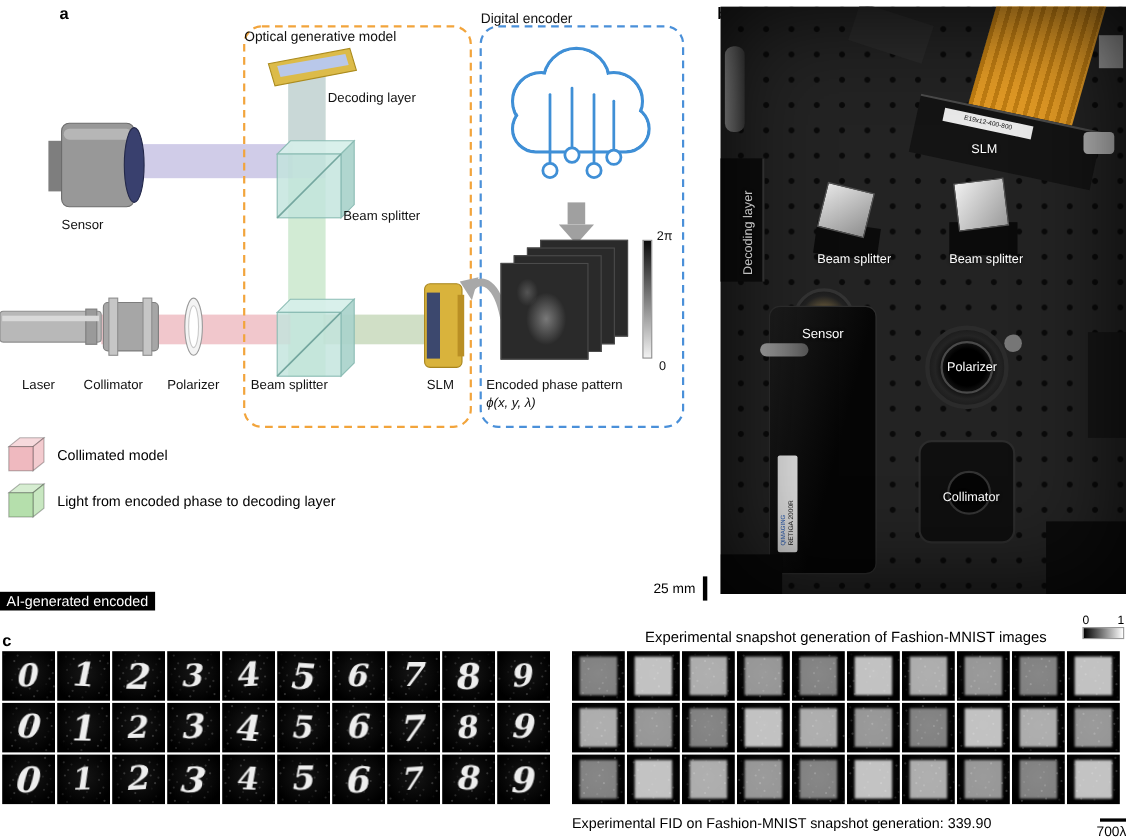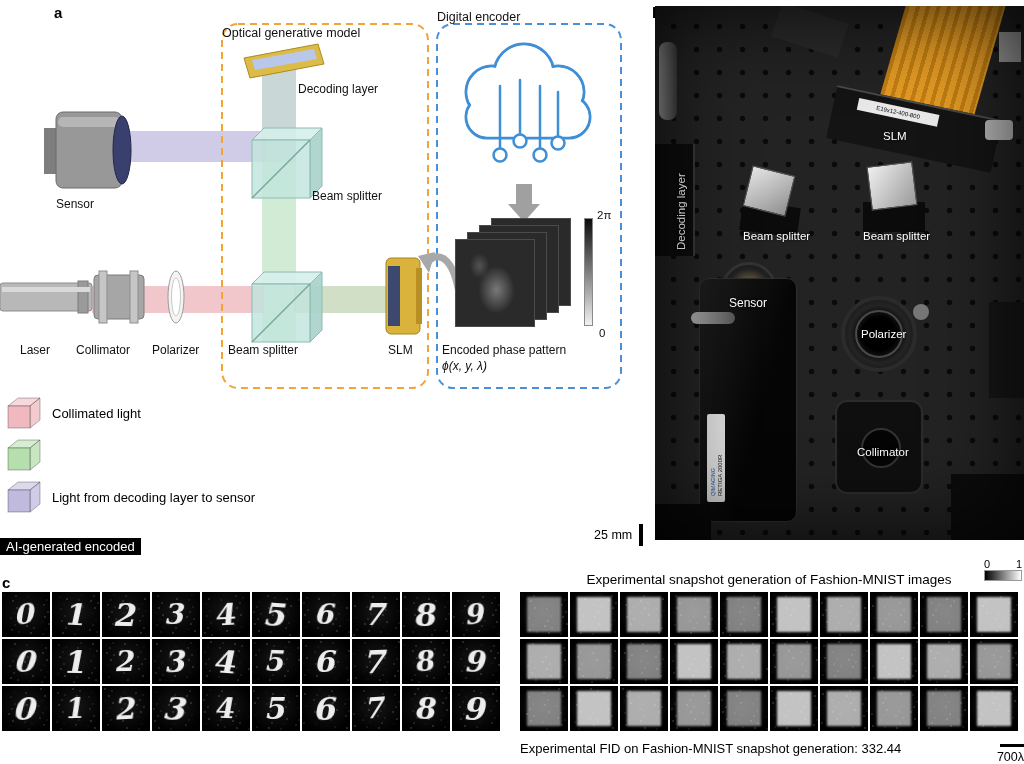--- a/index.html
+++ b/index.html
@@ -181,36 +181,29 @@
   <span class="lbl" style="left:388px;top:343px">SLM</span>
   <span class="lbl ctr" style="left:442px;top:343px;width:170px">Encoded phase pattern</span>
   <span class="lbl ctr" style="left:442px;top:359px;width:170px;font-style:italic">ϕ(x, y, λ)</span>
 
   <div class="legend-row" style="top:396px">
     <svg width="36" height="34">
       <polygon class="face" points="2,10 24,10 34,2 12,2" fill-opacity="0.55" stroke="rgba(0,0,0,0.28)" fill="#efb9bf"></polygon>
       <polygon class="face" points="24,10 34,2 34,24 24,32" fill-opacity="0.75" stroke="rgba(0,0,0,0.28)" fill="#efb9bf"></polygon>
       <rect class="face" x="2" y="10" width="22" height="22" stroke="rgba(0,0,0,0.28)" fill="#efb9bf"></rect>
     </svg>
-    <span class="legend-label">Collimated light</span>
+    <span class="legend-label">Collimated model</span>
   </div>
   <div class="legend-row" style="top:438px">
     <svg width="36" height="34">
       <polygon class="face" points="2,10 24,10 34,2 12,2" fill-opacity="0.55" stroke="rgba(0,0,0,0.28)" fill="#b5dfac"></polygon>
       <polygon class="face" points="24,10 34,2 34,24 24,32" fill-opacity="0.75" stroke="rgba(0,0,0,0.28)" fill="#b5dfac"></polygon>
       <rect class="face" x="2" y="10" width="22" height="22" stroke="rgba(0,0,0,0.28)" fill="#b5dfac"></rect>
     </svg>
-  </div>
-  <div class="legend-row" style="top:480px">
-    <svg width="36" height="34">
-      <polygon class="face" points="2,10 24,10 34,2 12,2" fill-opacity="0.55" stroke="rgba(0,0,0,0.28)" fill="#c1badf"></polygon>
-      <polygon class="face" points="24,10 34,2 34,24 24,32" fill-opacity="0.75" stroke="rgba(0,0,0,0.28)" fill="#c1badf"></polygon>
-      <rect class="face" x="2" y="10" width="22" height="22" stroke="rgba(0,0,0,0.28)" fill="#c1badf"></rect>
-    </svg>
-    <span class="legend-label">Light from decoding layer to sensor</span>
+    <span class="legend-label">Light from encoded phase to decoding layer</span>
   </div>
 
   <div class="badge">AI-generated encoded</div>
 
   <span class="plabel" style="left:652px;top:4px">b</span>
 
   <div class="photo">
     <div class="dots"></div>
 
     <div style="position:absolute;left:238px;top:-24px;width:96px;height:150px;transform:rotate(16deg);background:repeating-linear-gradient(90deg,#c07d12 0 4px,#e29a25 4px 10px)"></div>
@@ -508,21 +501,21 @@
       <div class="cell">
         <div class="shape pullover" style="opacity: 0.62;"></div>
         <i class="grain" style="box-shadow: rgba(255, 255, 255, 0.05) 31px 10px 0px 0px, rgba(255, 255, 255, 0.094) 46px 6px 0px 0px, rgba(255, 255, 255, 0.14) 15px 2px 0px 0px, rgba(255, 255, 255, 0.184) 30px 39px 0px 0px, rgba(255, 255, 255, 0.05) 45px 35px 0px 0px, rgba(255, 255, 255, 0.094) 14px 31px 0px 0px, rgba(255, 255, 255, 0.14) 29px 27px 0px 0px, rgba(255, 255, 255, 0.184) 44px 23px 0px 0px, rgba(255, 255, 255, 0.05) 13px 19px 0px 0px, rgba(255, 255, 255, 0.094) 28px 15px 0px 0px, rgba(255, 255, 255, 0.14) 43px 11px 0px 0px, rgba(255, 255, 255, 0.184) 12px 7px 0px 0px, rgba(255, 255, 255, 0.05) 27px 3px 0px 0px, rgba(255, 255, 255, 0.094) 42px 40px 0px 0px, rgba(255, 255, 255, 0.14) 11px 36px 0px 0px, rgba(255, 255, 255, 0.184) 26px 32px 0px 0px, rgba(255, 255, 255, 0.05) 41px 28px 0px 0px, rgba(255, 255, 255, 0.094) 10px 24px 0px 0px, rgba(255, 255, 255, 0.14) 25px 20px 0px 0px, rgba(255, 255, 255, 0.184) 40px 16px 0px 0px, rgba(255, 255, 255, 0.05) 9px 12px 0px 0px, rgba(255, 255, 255, 0.094) 24px 8px 0px 0px, rgba(255, 255, 255, 0.14) 39px 4px 0px 0px, rgba(255, 255, 255, 0.184) 8px 41px 0px 0px, rgba(255, 255, 255, 0.05) 23px 37px 0px 0px, rgba(255, 255, 255, 0.094) 38px 33px 0px 0px;"></i>
       </div>
       <div class="cell">
         <div class="shape shirt" style="opacity: 0.95;"></div>
         <i class="grain" style="box-shadow: rgba(255, 255, 255, 0.094) 14px 22px 0px 0px, rgba(255, 255, 255, 0.14) 29px 18px 0px 0px, rgba(255, 255, 255, 0.184) 44px 14px 0px 0px, rgba(255, 255, 255, 0.05) 13px 10px 0px 0px, rgba(255, 255, 255, 0.094) 28px 6px 0px 0px, rgba(255, 255, 255, 0.14) 43px 2px 0px 0px, rgba(255, 255, 255, 0.184) 12px 39px 0px 0px, rgba(255, 255, 255, 0.05) 27px 35px 0px 0px, rgba(255, 255, 255, 0.094) 42px 31px 0px 0px, rgba(255, 255, 255, 0.14) 11px 27px 0px 0px, rgba(255, 255, 255, 0.184) 26px 23px 0px 0px, rgba(255, 255, 255, 0.05) 41px 19px 0px 0px, rgba(255, 255, 255, 0.094) 10px 15px 0px 0px, rgba(255, 255, 255, 0.14) 25px 11px 0px 0px, rgba(255, 255, 255, 0.184) 40px 7px 0px 0px, rgba(255, 255, 255, 0.05) 9px 3px 0px 0px, rgba(255, 255, 255, 0.094) 24px 40px 0px 0px, rgba(255, 255, 255, 0.14) 39px 36px 0px 0px, rgba(255, 255, 255, 0.184) 8px 32px 0px 0px, rgba(255, 255, 255, 0.05) 23px 28px 0px 0px, rgba(255, 255, 255, 0.094) 38px 24px 0px 0px, rgba(255, 255, 255, 0.14) 7px 20px 0px 0px, rgba(255, 255, 255, 0.184) 22px 16px 0px 0px, rgba(255, 255, 255, 0.05) 37px 12px 0px 0px, rgba(255, 255, 255, 0.094) 6px 8px 0px 0px, rgba(255, 255, 255, 0.14) 21px 4px 0px 0px;"></i>
       </div>
     </div>
 
-  <div class="fid" style="left:520px">Experimental FID on Fashion-MNIST snapshot generation: 332.44</div>
+  <div class="fid" style="left:520px">Experimental FID on Fashion-MNIST snapshot generation: 339.90</div>
 
   <div style="position:absolute;left:984px;top:558px;width:38px">
     <div style="display:flex;justify-content:space-between;font-size:11px">
       <span>0</span>
       <span>1</span>
     </div>
     <div style="height:11px;background:linear-gradient(90deg,#000,#fff);border:1px solid #999"></div>
   </div>
 
   <div style="position:absolute;left:988px;top:744px;width:36px;text-align:right">

